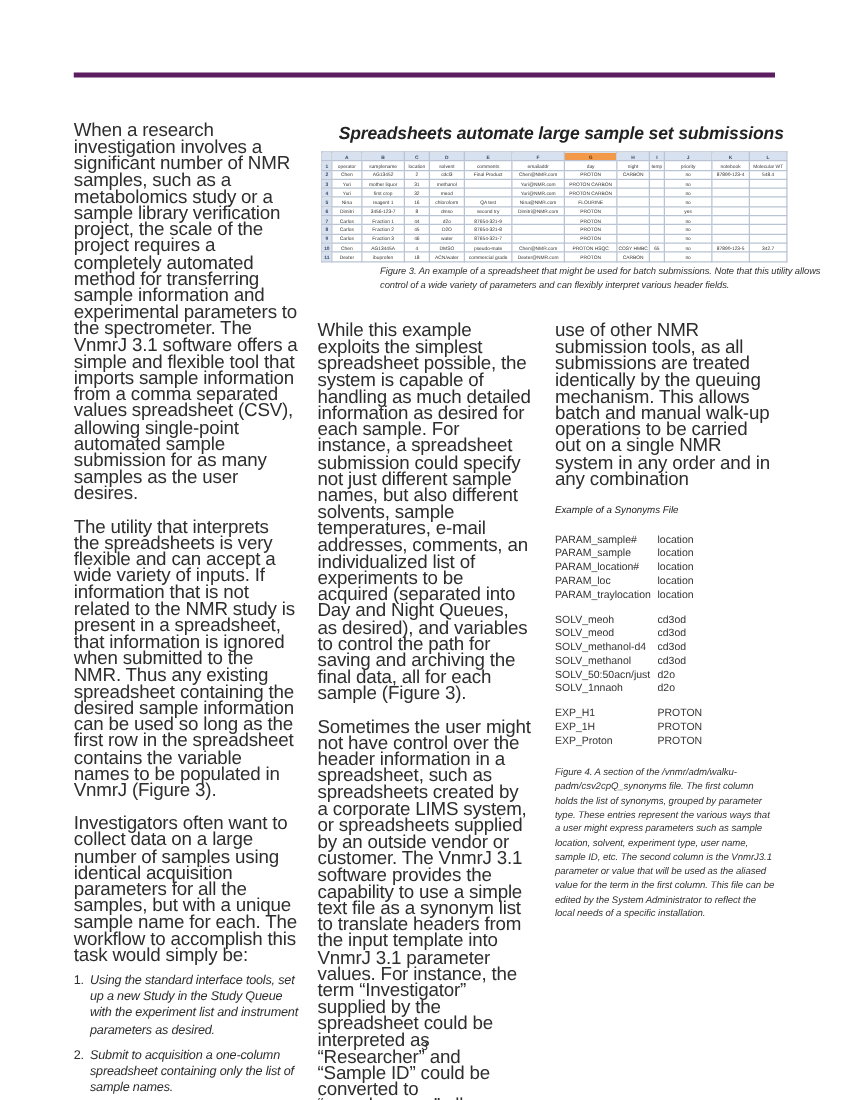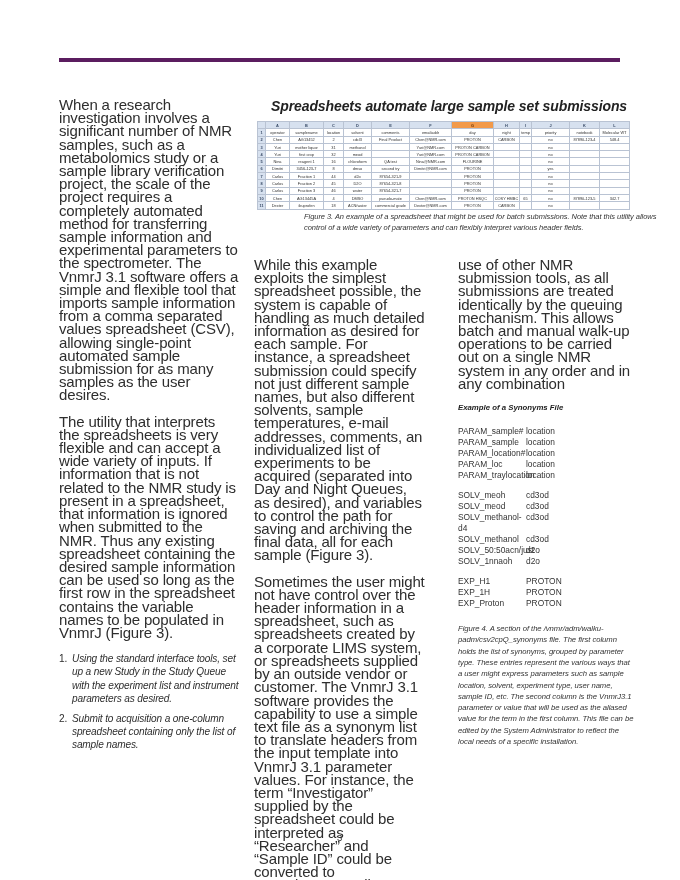--- a/index.html
+++ b/index.html
@@ -5,53 +5,54 @@
     html, body { margin: 0; padding: 0; }
     body {
       width: 680px; height: 880px; background: #ffffff; position: relative; overflow: hidden;
       font-family: "Liberation Sans", "DejaVu Sans", sans-serif; color: #2a2a2a;
     }
     .topbar { position: absolute; left: 59px; top: 58px; width: 561px; height: 4px; background: #5b1d5f; }
 
     .col { position: absolute; }
     .col-left { left: 59px; top: 98px; width: 180px; }
     .col-mid { left: 254px; top: 258px; width: 172px; }
-    .col-right { left: 444px; top: 258px; width: 176px; margin-left: 14px; }
+    .col-right { left: 444px; top: 258px; width: 176px; }
 
     h1.title { font-size: 12.6px; font-weight: bold; line-height: 17px; margin: 0 0 6px 0; color: #1e1e1e; letter-spacing: -0.1px; }
     p.body { font-size: 15px; line-height: 13.2px; margin: 0 0 13px 0; color: #2e2e2e; letter-spacing: -0.15px; }
     ol.steps { margin: 0 0 8px 0; padding: 0; list-style: none; }
     ol.steps li { display: flex; font-size: 10.1px; line-height: 13.2px; margin-bottom: 7px; color: #2e2e2e; letter-spacing: -0.15px; }
     ol.steps li .num { width: 13px; flex: none; }
     ol.steps li .txt { flex: 1; font-style: italic; }
 
     .fig-title { position: absolute; left: 256px; top: 98px; font-size: 14px; font-weight: bold; font-style: italic; color: #222; letter-spacing: -0.1px; margin-left: 15px; }
     .sheet { position: absolute; left: 257px; top: 121px; width: 364px; border-collapse: collapse; table-layout: fixed; font-size: 3.9px; color: #333; }
     .sheet td, .sheet th { border: 0.6px solid #b9c3d3; height: 6.3px; padding: 0; text-align: center; white-space: nowrap; overflow: hidden; }
     .sheet th { background: #d7e1ef; font-weight: bold; color: #384a66; }
     .sheet th.sel { background: #f29a4a; color: #6b3000; }
     .sheet td.rn { background: #d7e1ef; color: #384a66; font-weight: bold; }
     .fig-caption { position: absolute; left: 256px; top: 211px; width: 366px; font-size: 7.5px; font-style: italic; line-height: 11px; color: #333; letter-spacing: -0.05px; margin-left: 48px; }
 
-    .syn-title { font-size: 7.8px; font-weight: bold; font-style: italic; margin: 6px 0 14px 0; color: #222; }
+    .syn-title { font-size: 7.8px; font-weight: normal; font-style: italic; margin: 6px 0 14px 0; color: #222; }
     .syn-group { margin-bottom: 9px; }
     .syn-row { display: flex; font-size: 8.4px; line-height: 11px; color: #333; }
-    .syn-row .k { width: 68px; flex: none; }
+    .syn-row .k { width: 82px; flex: none; }
     .syn-caption { font-size: 7.7px; font-style: italic; line-height: 11.3px; color: #333; margin-top: 14px; letter-spacing: -0.05px; }
 
     .pagenum { position: absolute; left: 337px; top: 832px; font-size: 9.5px; color: #333; }
   </style>
 </head>
 <body>
 
 <div class="topbar"></div>
 
 <div class="col col-left">
   <p class="body">When a research investigation involves a significant number of NMR samples, such as a metabolomics study or a sample library verification project, the scale of the project requires a completely automated method for transferring sample information and experimental parameters to the spec­trometer. The VnmrJ 3.1 software offers a simple and flexible tool that imports sample information from a comma separated values spreadsheet (CSV), allowing single-point automated sample submission for as many samples as the user desires.</p>
   <p class="body">The utility that interprets the spread­sheets is very flexible and can accept a wide variety of inputs. If information that is not related to the NMR study is present in a spreadsheet, that informa­tion is ignored when submitted to the NMR. Thus any existing spreadsheet containing the desired sample infor­mation can be used so long as the first row in the spreadsheet contains the variable names to be populated in VnmrJ (Figure 3).</p>
+  <p class="body" style="margin-bottom:7px">Investigators often want to collect data on a large number of samples using identical acquisition parameters for all the samples, but with a unique sample name for each. The workflow to accom­plish this task would simply be:</p>
   <ol class="steps">
     <li>
       <span class="num">1.</span>
       <span class="txt">Using the standard interface tools, set up a new Study in the Study Queue with the experiment list and instrument parameters as desired.</span>
     </li>
     <li>
       <span class="num">2.</span>
       <span class="txt">Submit to acquisition a one-column spreadsheet containing only the list of sample names.</span>
     </li>
   </ol>

